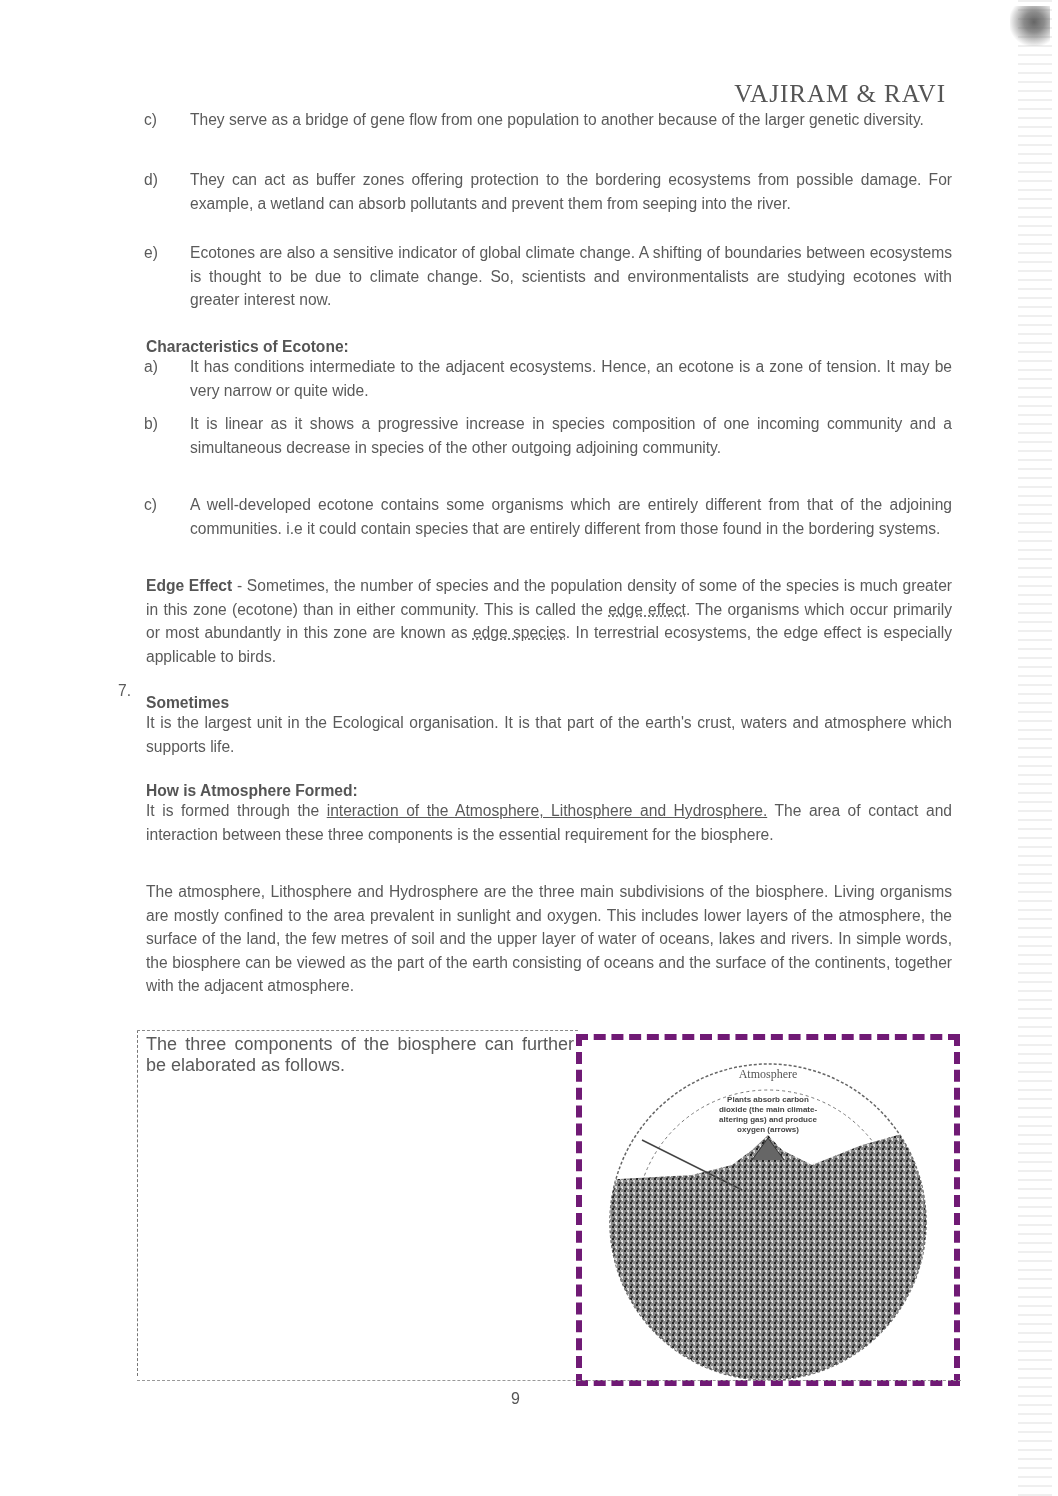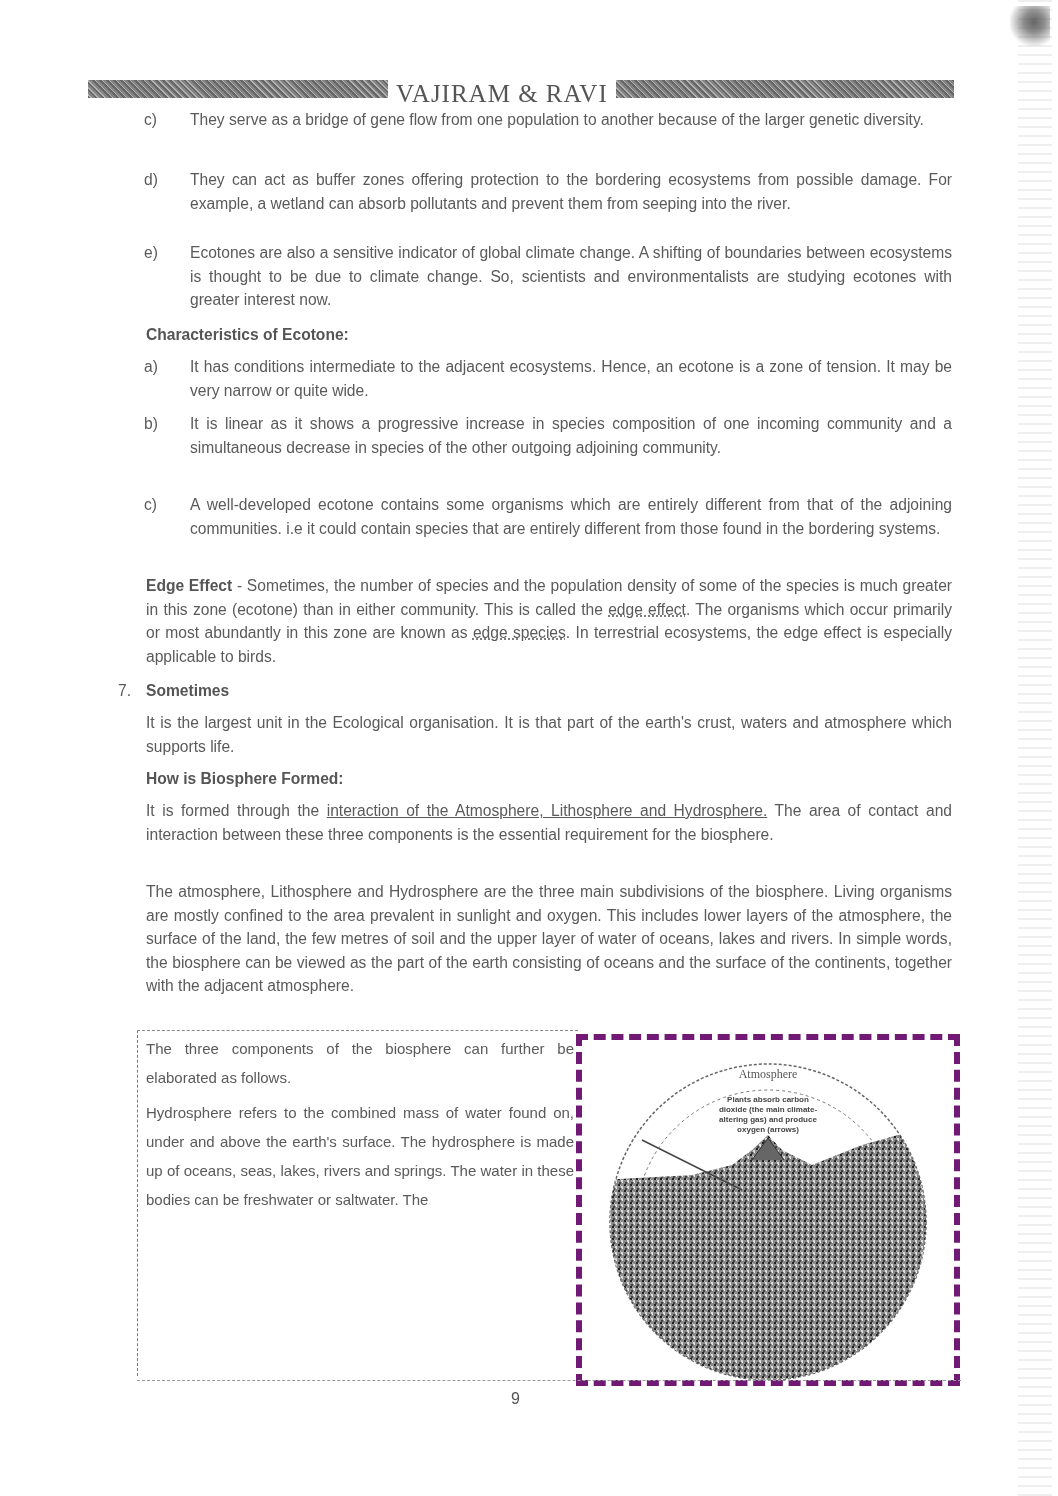--- a/index.html
+++ b/index.html
@@ -13,21 +13,21 @@
       repeating-linear-gradient(180deg, rgba(0,0,0,0.18) 0 2px, transparent 2px 9px);
     opacity:0.35;
   }
   .scan-edge-top {
     position:absolute; right:8px; top:6px; width:40px; height:40px;
     background: radial-gradient(circle at 60% 40%, #333 0, #666 30%, rgba(255,255,255,0) 75%);
     opacity:0.75;
   }
   .header {
     position:absolute; top:80px; left:88px; width:866px; height:26px;
-    display:flex; align-items:flex-start;
+    display:flex; align-items:flex-end;flex-direction:column;
   }
   .header .bar {
     height:18px; flex:1;
     background: repeating-linear-gradient(45deg, #555 0 2px, #aaa 2px 3px, #777 3px 5px);
     opacity:0.9;
   }
   .header .title {
     font-family:"Liberation Serif", serif; font-size:25px; letter-spacing:1px;
     color:#555; padding:0 8px; white-space:nowrap;
   }
@@ -35,27 +35,27 @@
     position:absolute; left:0; top:0; width:1058px;
   }
   .p {
     position:absolute; font-size:15.6px; line-height:23.5px; text-align:justify;
     color:#5a5a5a;
   }
   .item { left:146px; width:806px; }
   .item .lbl { position:absolute; left:-2px; }
   .item .txt { display:block; margin-left:44px; text-align:justify; }
   .body { left:146px; width:806px; }
-  .h { font-weight:bold; color:#555; }
+  .h { font-weight:bold; color:#555;margin-top:12px; }
   .u { text-decoration:underline; text-decoration-style:dotted; }
   .box-left {
     position:absolute; left:137px; top:1030px; width:440px; height:345px;
     border-left:1px dashed #777; border-top:1px dashed #888;
   }
-  .box-left .p { position:static; font-size:15px; line-height:29px; }
+  .box-left .p { position:static; font-size:18px; line-height:21px; }
   .box-left .inner { position:absolute; left:8px; top:3px; width:428px; }
   .box-left .inner .para { margin-bottom:6px; text-align:justify; }
   .figure {
     position:absolute; left:576px; top:1034px; width:372px; height:340px;
     border:6px solid #701a75; border-style:dashed;
   }
   .figure svg { position:absolute; left:0; top:0; }
   .pagenum {
     position:absolute; left:511px; top:1390px; font-size:16px; color:#555;
   }
@@ -104,30 +104,29 @@
     <span class="txt">A well-developed ecotone contains some organisms which are entirely different from that of the adjoining communities. i.e it could contain species that are entirely different from those found in the bordering systems.</span>
   </div>
 
   <div class="p body" style="top:574px">
     <span class="h">Edge Effect</span><span> - Sometimes, the number of species and the population density of some of the species is much greater in this zone (ecotone) than in either community. This is called the </span><span class="u">edge effect</span><span>. The organisms which occur primarily or most abundantly in this zone are known as </span><span class="u">edge species</span><span>. In terrestrial ecosystems, the edge effect is especially applicable to birds.</span>
   </div>
 
   <div class="p" style="top:679px; left:118px">7.</div>
   <div class="p body h" style="top:679px">Sometimes</div>
   <div class="p body" style="top:711px">It is the largest unit in the Ecological organisation. It is that part of the earth's crust, waters and atmosphere which supports life.</div>
-  <div class="p body h" style="top:767px">How is Biosphere Formed:</div>
+  <div class="p body h" style="top:767px">How is Atmosphere Formed:</div>
   <div class="p body" style="top:799px">
     <span>It is formed through the </span><span class="u" style="text-decoration-style:solid">interaction of the Atmosphere, Lithosphere and Hydrosphere.</span><span> The area of contact and interaction between these three components is the essential requirement for the biosphere.</span>
   </div>
   <div class="p body" style="top:880px">The atmosphere, Lithosphere and Hydrosphere are the three main subdivisions of the biosphere. Living organisms are mostly confined to the area prevalent in sunlight and oxygen. This includes lower layers of the atmosphere, the surface of the land, the few metres of soil and the upper layer of water of oceans, lakes and rivers. In simple words, the biosphere can be viewed as the part of the earth consisting of oceans and the surface of the continents, together with the adjacent atmosphere.</div>
 
   <div class="box-left">
     <div class="inner">
       <div class="p para">The three components of the biosphere can further be elaborated as follows.</div>
-      <div class="p para">Hydrosphere refers to the combined mass of water found on, under and above the earth's surface. The hydrosphere is made up of oceans, seas, lakes, rivers and springs. The water in these bodies can be freshwater or saltwater. The</div>
     </div>
   </div>
 
   <div class="figure">
     <svg width="372" height="340" viewBox="0 0 372 340">
       <defs>
         <pattern id="noise" width="6" height="6" patternUnits="userSpaceOnUse">
           <rect width="6" height="6" fill="#8a8a8a"></rect>
           <rect x="0" y="0" width="2" height="2" fill="#222"></rect>
           <rect x="3" y="2" width="2" height="2" fill="#ddd"></rect>

